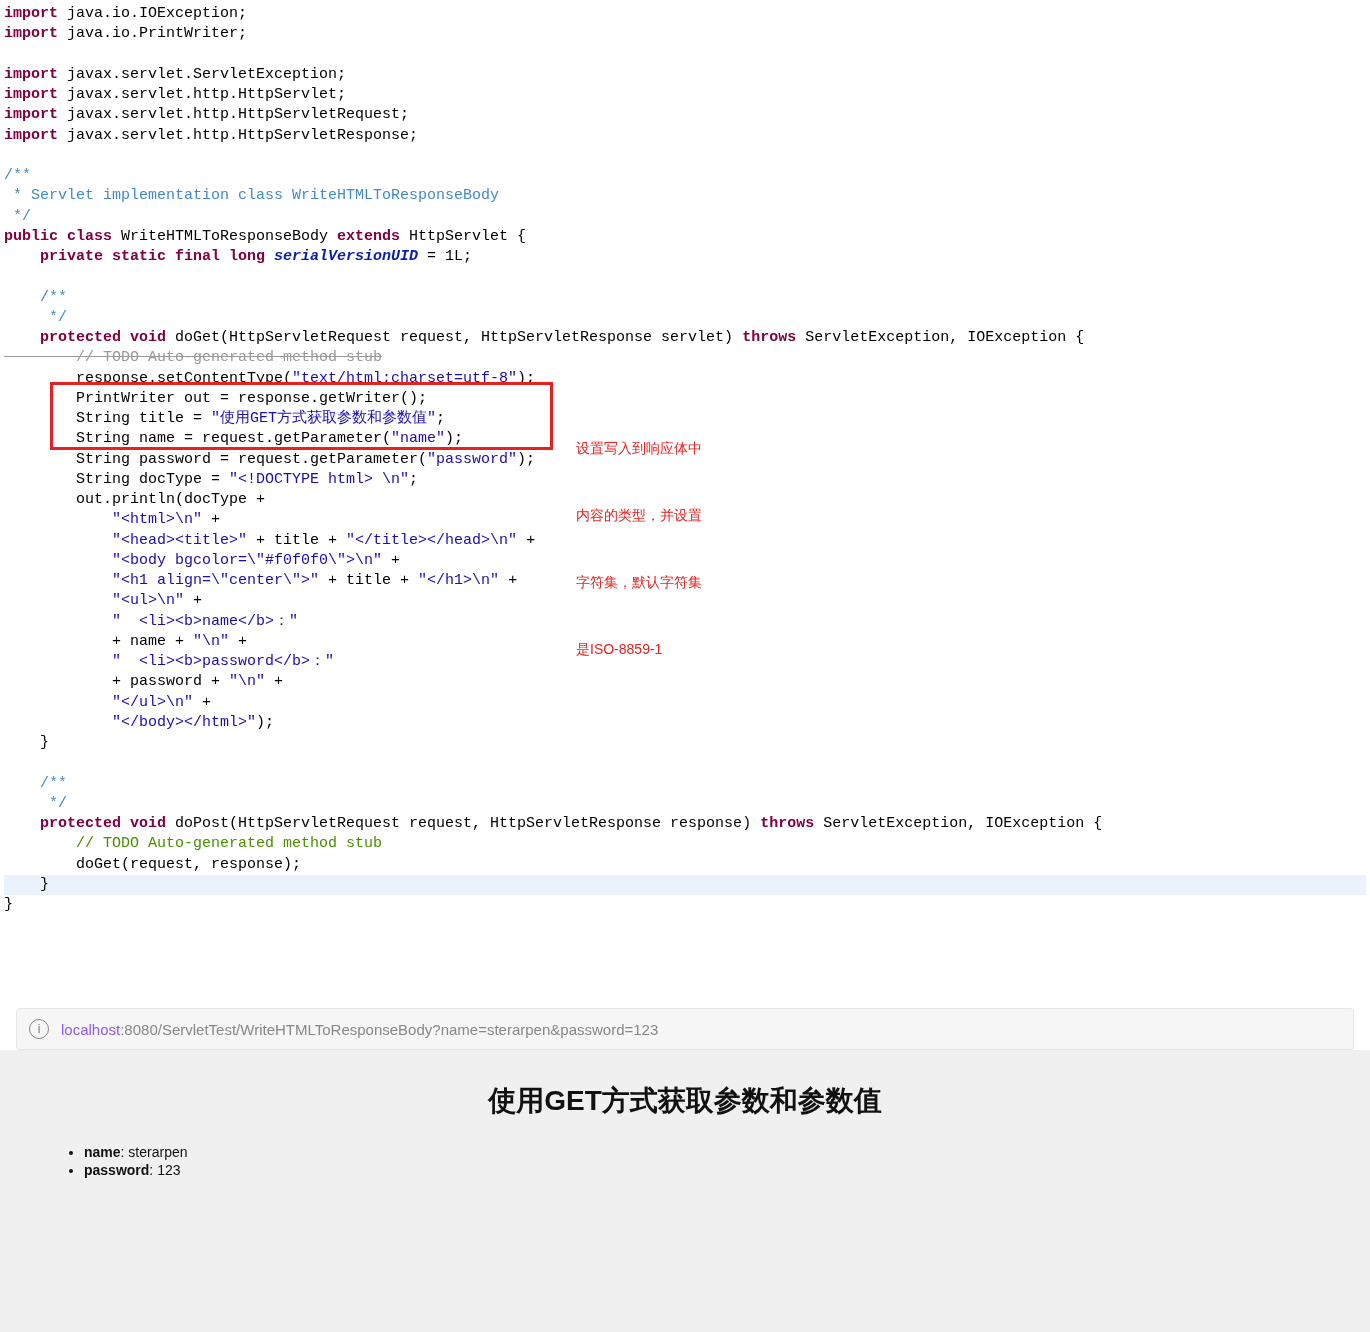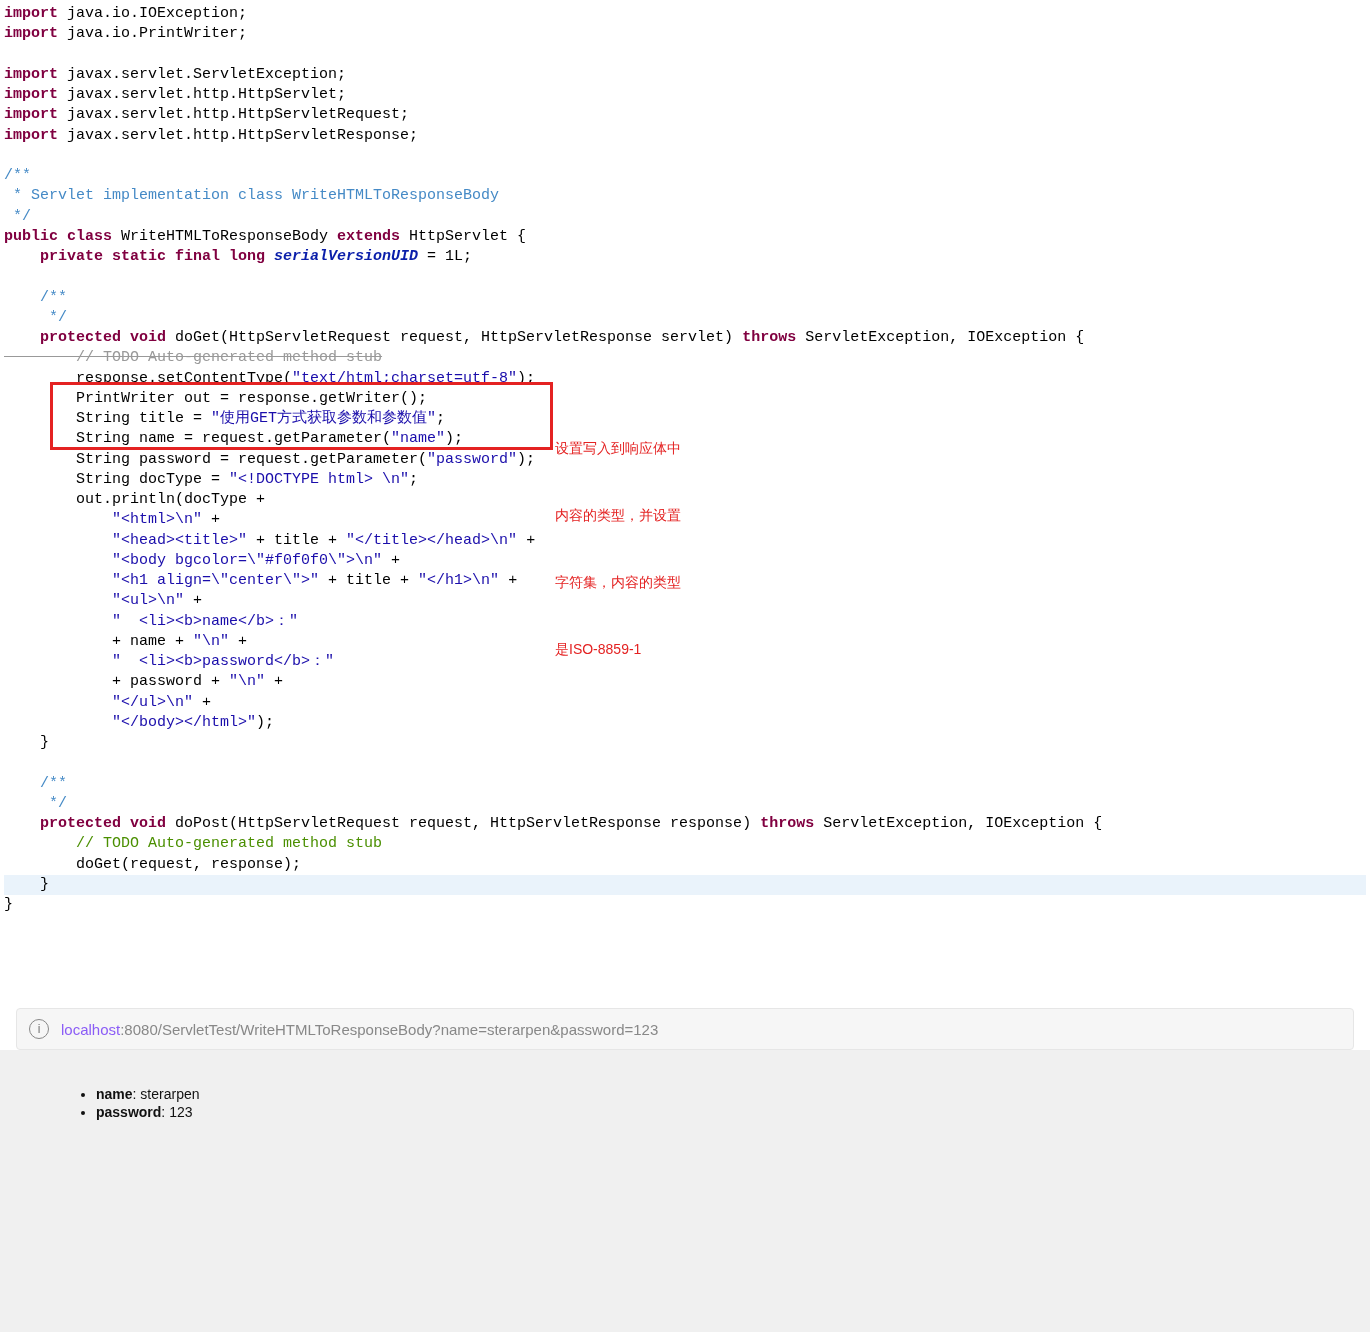--- a/index.html
+++ b/index.html
@@ -32,20 +32,21 @@
     position:absolute;
     border:3px solid #e42222;
     pointer-events:none;
   }
   .red-annot{
     position:absolute;
     color:#e42222;
     font-family:"Microsoft YaHei","SimHei",sans-serif;
     font-size:14px;
     line-height:1.6;
+    margin-left:21px;
   }
   .url-bar{
     background:#f6f6f6;
     border:1px solid #e6e6e6;
     margin:8px 16px 0 16px;
     padding:10px 12px;
     font-family:Arial,sans-serif;
     font-size:15px;
     color:#444;
     border-radius:4px;
@@ -67,21 +68,21 @@
     position:relative;
   }
   .browser-page h1{
     text-align:center;
     font-size:28px;
     color:#111;
     font-weight:bold;
     margin:8px 0 24px 0;
   }
   .browser-page ul{
-    margin:12px;padding:0 0 0 24px;
+    margin:0;padding:0 0 0 24px;
     font-family:Arial,sans-serif;
     font-size:14px;
     color:#111;
   }
   .browser-page li{margin:2px 0;}
 </style>
 </head>
 <body>
 
 <div class="code-area" id="code-area"><span><span class="kw">import</span><span> java.io.IOException;</span>
@@ -128,31 +129,32 @@
 </span><span><span>        </span><span class="cmt-green">// TODO Auto-generated method stub</span>
 </span><span>        doGet(request, response);
 </span><span class="hl-line">    }
 </span><span>}
 </span>
   
   <div class="red-box" style="left:50px;top:382px;width:497px;height:62px;"></div>
   <div class="red-annot" style="left:555px;top:392px;">
     <div>设置写入到响应体中</div>
     <div>内容的类型，并设置</div>
-    <div>字符集，内容的类型</div>
+    <div>字符集，默认字符集</div>
     <div>是ISO-8859-1</div>
   </div>
 </div>
 
 <div class="url-bar">
   <span class="info-ic">i</span>
   <span>
     <span class="url-host">localhost</span><span class="url-rest">:8080/ServletTest/WriteHTMLToResponseBody?name=sterarpen&amp;password=123</span>
   </span>
 </div>
 
 <div class="browser-page">
+  <h1>使用GET方式获取参数和参数值</h1>
   <ul>
     <li><b>name</b><span>: sterarpen</span></li>
     <li><b>password</b><span>: 123</span></li>
   </ul>
 
 </div>
 
 </body></html>

